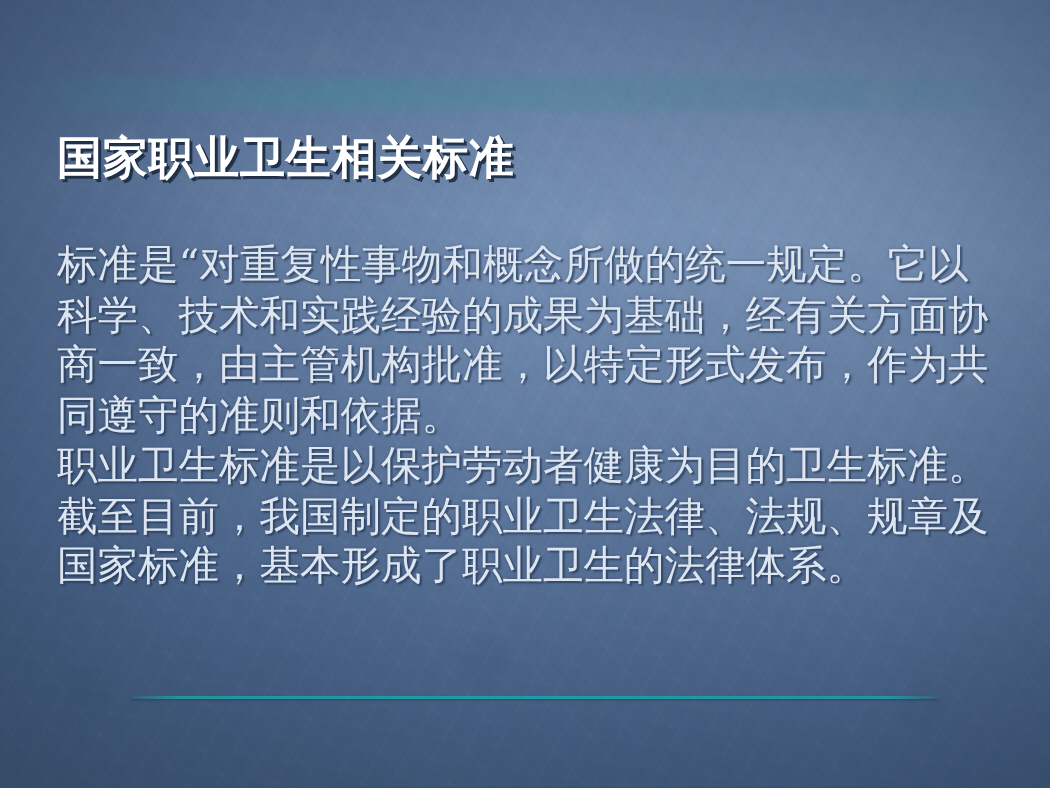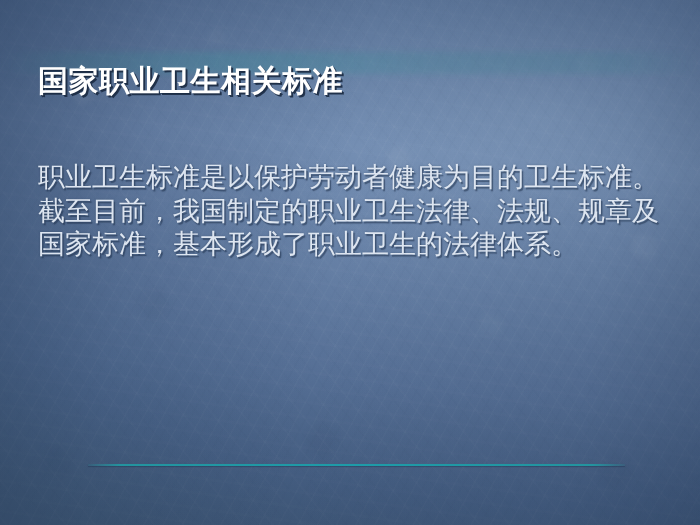--- a/index.html
+++ b/index.html
@@ -88,21 +88,21 @@
 
   
   .content {
     position: absolute;
     inset: 0;
   }
 
   .slide-title {
     position: absolute;
     left: 38px;
-    top: 64px;
+    top: 89px;
     margin: 0;
     font-family: "DejaVu Sans", "Liberation Sans", sans-serif;
     font-weight: bold;
     font-size: 30px;
     line-height: 34px;
     letter-spacing: 0.5px;
     color: #ffffff;
     white-space: nowrap;
     text-shadow:
        2px 2px 0 rgba(26,42,66,0.88),
@@ -154,19 +154,20 @@
   <div class="bg-texture"></div>
   <div class="bg-mottle"></div>
   <div class="bg-teal-band"></div>
   <div class="bg-vignette"></div>
 
   <div class="content">
 
     <h1 class="slide-title">国家职业卫生相关标准</h1>
 
     <div class="body-block">
+      <p class="para">标准是“对重复性事物和概念所做的统一规定。它以科学、技术和实践经验的成果为基础，经有关方面协商一致，由主管机构批准，以特定形式发布，作为共同遵守的准则和依据。</p>
       <p class="para">职业卫生标准是以保护劳动者健康为目的卫生标准。截至目前，我国制定的职业卫生法律、法规、规章及国家标准，基本形成了职业卫生的法律体系。</p>
     </div>
 
     <div class="teal-rule"></div>
 
   </div>
 </div>
 
 </body></html>

